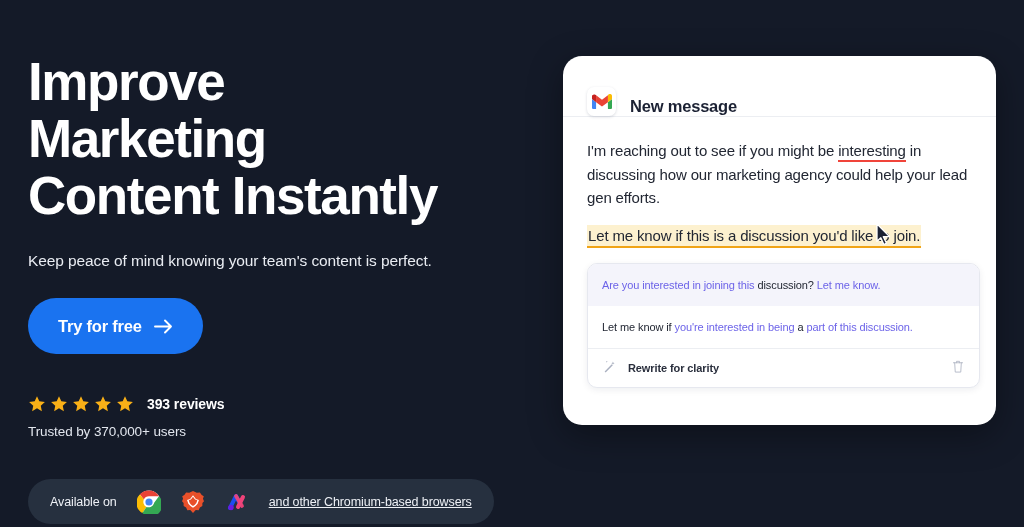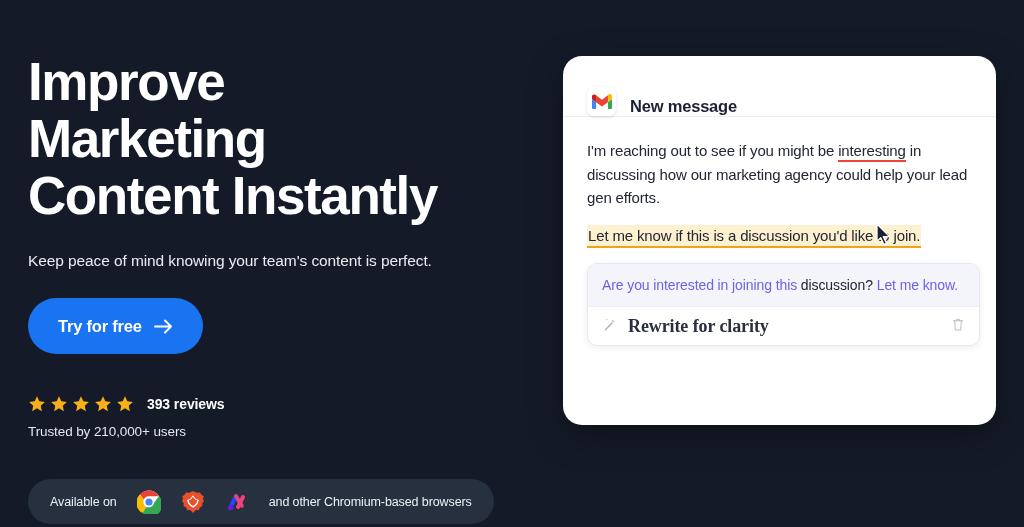--- a/index.html
+++ b/index.html
@@ -92,20 +92,21 @@
     display:flex;
     align-items:center;
     gap:20px;
     margin:0 20px;
   }
   .bicon{ width:24px; height:24px; display:block; }
   .browsers .tail{
     color:#eef1f6;
     font-size:12.5px;
     letter-spacing:-0.1px;
+    text-decoration:underline;
   }
 
   
   .card{
     position:absolute;
     left:563px;
     top:33px;
     width:433px;
     height:369px;
     background:#ffffff;
@@ -162,43 +163,42 @@
   .panel{
     margin-top:16px;
     border:1px solid #e6e8ef;
     border-radius:10px;
     background:#ffffff;
     box-shadow:0 2px 7px rgba(20,30,60,.07);
     overflow:hidden;
   }
   .sugg{
     padding:12px 14px;
-    font-size:14px;
+    font-size:11px;
     line-height:18px;
     letter-spacing:-0.1px;
     color:#222733;
     cursor:pointer;
   }
   .sugg.active{ background:#f4f4fb; }
   .v{ color:#6c63e8; }
   .panel-foot{
     border-top:1px solid #eceef2;
     height:39px;
     display:flex;
     align-items:center;
     padding:0 14px;
     gap:11px;
   }
   .foot-label{
     color:#2a2f3d;
-    font-size:18px;
+    font-size:11px;
     font-weight:bold;
     letter-spacing:-0.1px;
     flex:1;
-    font-family:Liberation Serif, serif;
   }
   .wand, .trash{ display:block; }
 
   .cursor{
     position:absolute;
     left:876px;
     top:200px;
     pointer-events:none;
   }
 </style>
@@ -238,21 +238,21 @@
         <svg class="star" viewBox="0 0 24 24">
             <path fill="#f9b017" d="M12 1.6l3.1 6.8 7.4.8-5.5 5 1.5 7.3L12 17.8 5.5 21.5 7 14.2 1.5 9.2l7.4-.8z"></path>
           </svg>
         <svg class="star" viewBox="0 0 24 24">
             <path fill="#f9b017" d="M12 1.6l3.1 6.8 7.4.8-5.5 5 1.5 7.3L12 17.8 5.5 21.5 7 14.2 1.5 9.2l7.4-.8z"></path>
           </svg>
       </div>
       <span class="reviews">393 reviews</span>
     </div>
 
-    <div class="trusted">Trusted by 210,000+ users</div>
+    <div class="trusted">Trusted by 370,000+ users</div>
   </div>
 
   <div class="browsers">
     <span class="lbl">Available on</span>
     <span class="bicons">
 
       <svg class="bicon" viewBox="0 0 48 48">
         <circle cx="24" cy="24" r="23" fill="#fff"></circle>
         <path fill="#ea4335" d="M24 1a23 23 0 0 1 19.9 11.5H24a11.5 11.5 0 0 0-10.3 6.4L5.6 9.2A23 23 0 0 1 24 1z"></path>
         <path fill="#fbbc05" d="M5.6 9.2l8.1 9.7A11.5 11.5 0 0 0 19 33.9l-8.2 12A23 23 0 0 1 5.6 9.2z"></path>
@@ -296,20 +296,21 @@
     <div class="card-body">
 
       <div class="para"><span>I'm reaching out to see if you might be </span><span class="err">interesting</span><span> in discussing how our marketing agency could help your lead gen efforts.</span></div>
 
       <div class="hl-wrap"><span class="hl">Let me know if this is a discussion you'd like to join.</span></div>
 
       <div class="panel">
 
         <div class="sugg active"><span class="v">Are you interested in joining this</span><span> discussion? </span><span class="v">Let me know.</span></div>
 
+        <div class="sugg"><span>Let me know if </span><span class="v">you're interested in being</span><span> a </span><span class="v">part of this discussion.</span></div>
 
         <div class="panel-foot">
           <span class="wand">
             <svg width="15" height="15" viewBox="0 0 20 20" fill="none">
               <path d="M3.5 16.5L13 7l1.4 1.4L4.9 17.9z" fill="#aab0c0"></path>
               <path d="M14.6 3.4l.6 1.6 1.6.6-1.6.6-.6 1.6-.6-1.6-1.6-.6 1.6-.6z" fill="#aab0c0"></path>
               <path d="M6.4 2.2l.4 1 1 .4-1 .4-.4 1-.4-1-1-.4 1-.4z" fill="#aab0c0"></path>
             </svg>
           </span>
           <span class="foot-label">Rewrite for clarity</span>

